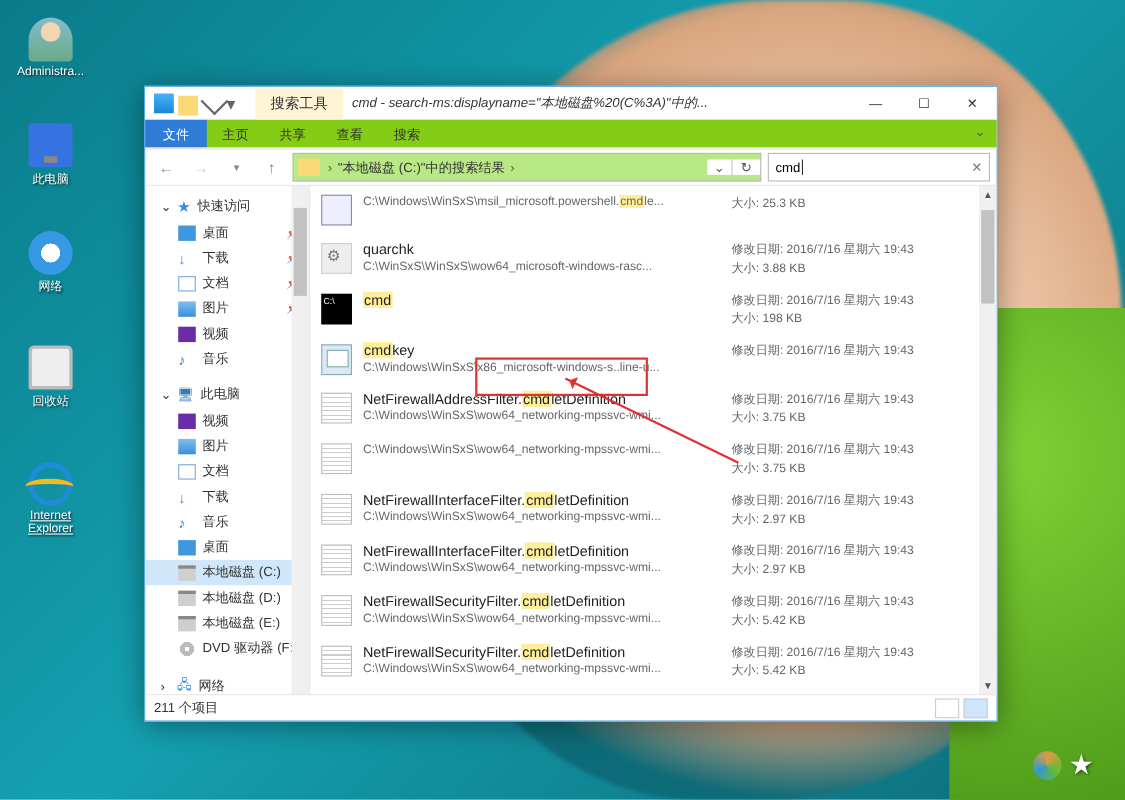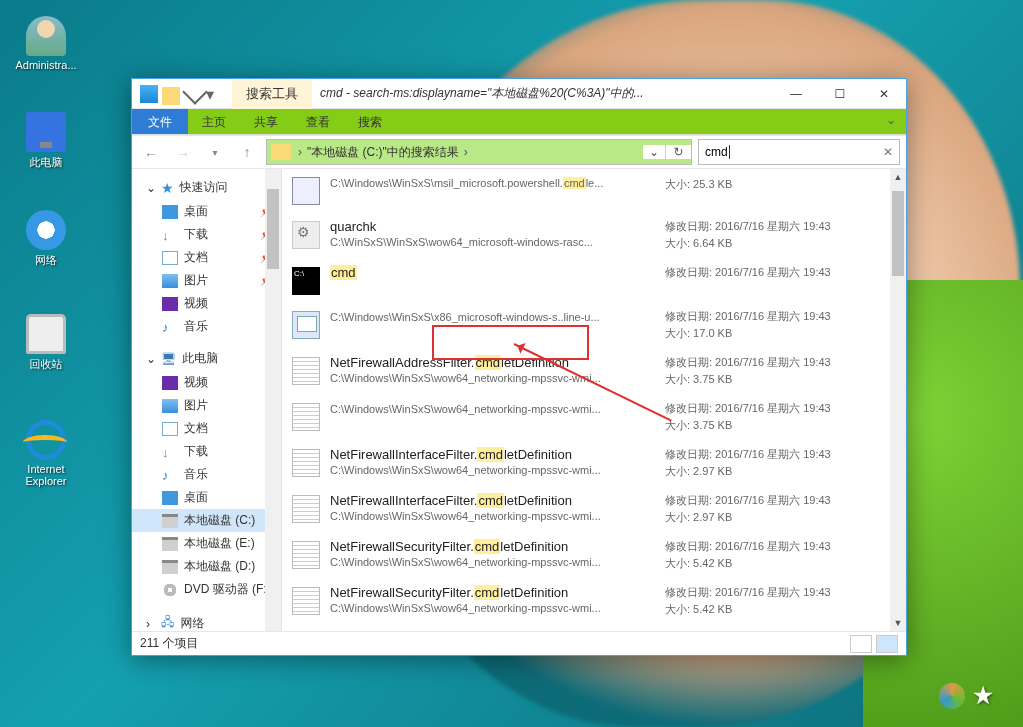--- a/index.html
+++ b/index.html
@@ -129,21 +129,21 @@
   <div>此电脑</div>
 </div>
 <div class="desktop-icon" style="left:12px;top:210px;">
   <div class="ico ico-net"></div>
   <div>网络</div>
 </div>
 <div class="desktop-icon" style="left:12px;top:314px;">
   <div class="ico ico-bin"></div>
   <div>回收站</div>
 </div>
-<div class="desktop-icon" style="left:12px;top:420px;">
+<div class="desktop-icon" style="left:12px;top:420px;text-decoration:underline;">
   <div class="ico ico-ie"></div>
   <div style="white-space:pre-line">Internet
 Explorer</div>
 </div>
 
 <div class="watermark">
   <span class="logo"></span>
   <span class="star">★</span>
 </div>
 
@@ -259,25 +259,25 @@
           <div class="nav-item">
             <span class="nav-ico i-desktop"></span>
             <span>桌面</span>
           </div>
           <div class="nav-item sel">
             <span class="nav-ico i-drive"></span>
             <span>本地磁盘 (C:)</span>
           </div>
           <div class="nav-item">
             <span class="nav-ico i-drive"></span>
+            <span>本地磁盘 (D:)</span>
+          </div>
+          <div class="nav-item">
+            <span class="nav-ico i-drive"></span>
             <span>本地磁盘 (E:)</span>
-          </div>
-          <div class="nav-item">
-            <span class="nav-ico i-drive"></span>
-            <span>本地磁盘 (D:)</span>
           </div>
           <div class="nav-item">
             <span class="nav-ico i-dvd"></span>
             <span>DVD 驱动器 (F:)</span>
           </div>
         </div>
       <div style="height:8px"></div>
       <div class="nav-group-label">
           <span class="exp">›</span>
           <span class="i-net">🖧</span>
@@ -301,40 +301,41 @@
             </div>
           </div>
           <div class="row">
             <div class="ficon fi-gear"></div>
             <div class="main">
               <div class="name">quarchk</div>
               <div class="path">C:\WinSxS\WinSxS\wow64_microsoft-windows-rasc...</div>
             </div>
             <div class="meta">
               <div class="l1">修改日期: 2016/7/16 星期六 19:43</div>
-              <div class="l2">大小: 6.64 KB</div>
+              <div class="l2">大小: 3.88 KB</div>
             </div>
           </div>
           <div class="row">
             <div class="ficon fi-cmd"></div>
             <div class="main">
               <div class="name"><span class="highlight">cmd</span></div>
             </div>
             <div class="meta">
               <div class="l1">修改日期: 2016/7/16 星期六 19:43</div>
+              <div class="l2">大小: 198 KB</div>
             </div>
           </div>
           <div class="row">
             <div class="ficon fi-exe"></div>
             <div class="main">
+              <div class="name"><span class="highlight">cmd</span>key</div>
               <div class="path">C:\Windows\WinSxS\x86_microsoft-windows-s..line-u...</div>
             </div>
             <div class="meta">
               <div class="l1">修改日期: 2016/7/16 星期六 19:43</div>
-              <div class="l2">大小: 17.0 KB</div>
             </div>
           </div>
           <div class="row">
             <div class="ficon fi-txt"></div>
             <div class="main">
               <div class="name">NetFirewallAddressFilter.<span class="highlight">cmd</span>letDefinition</div>
               <div class="path">C:\Windows\WinSxS\wow64_networking-mpssvc-wmi...</div>
             </div>
             <div class="meta">
               <div class="l1">修改日期: 2016/7/16 星期六 19:43</div>

